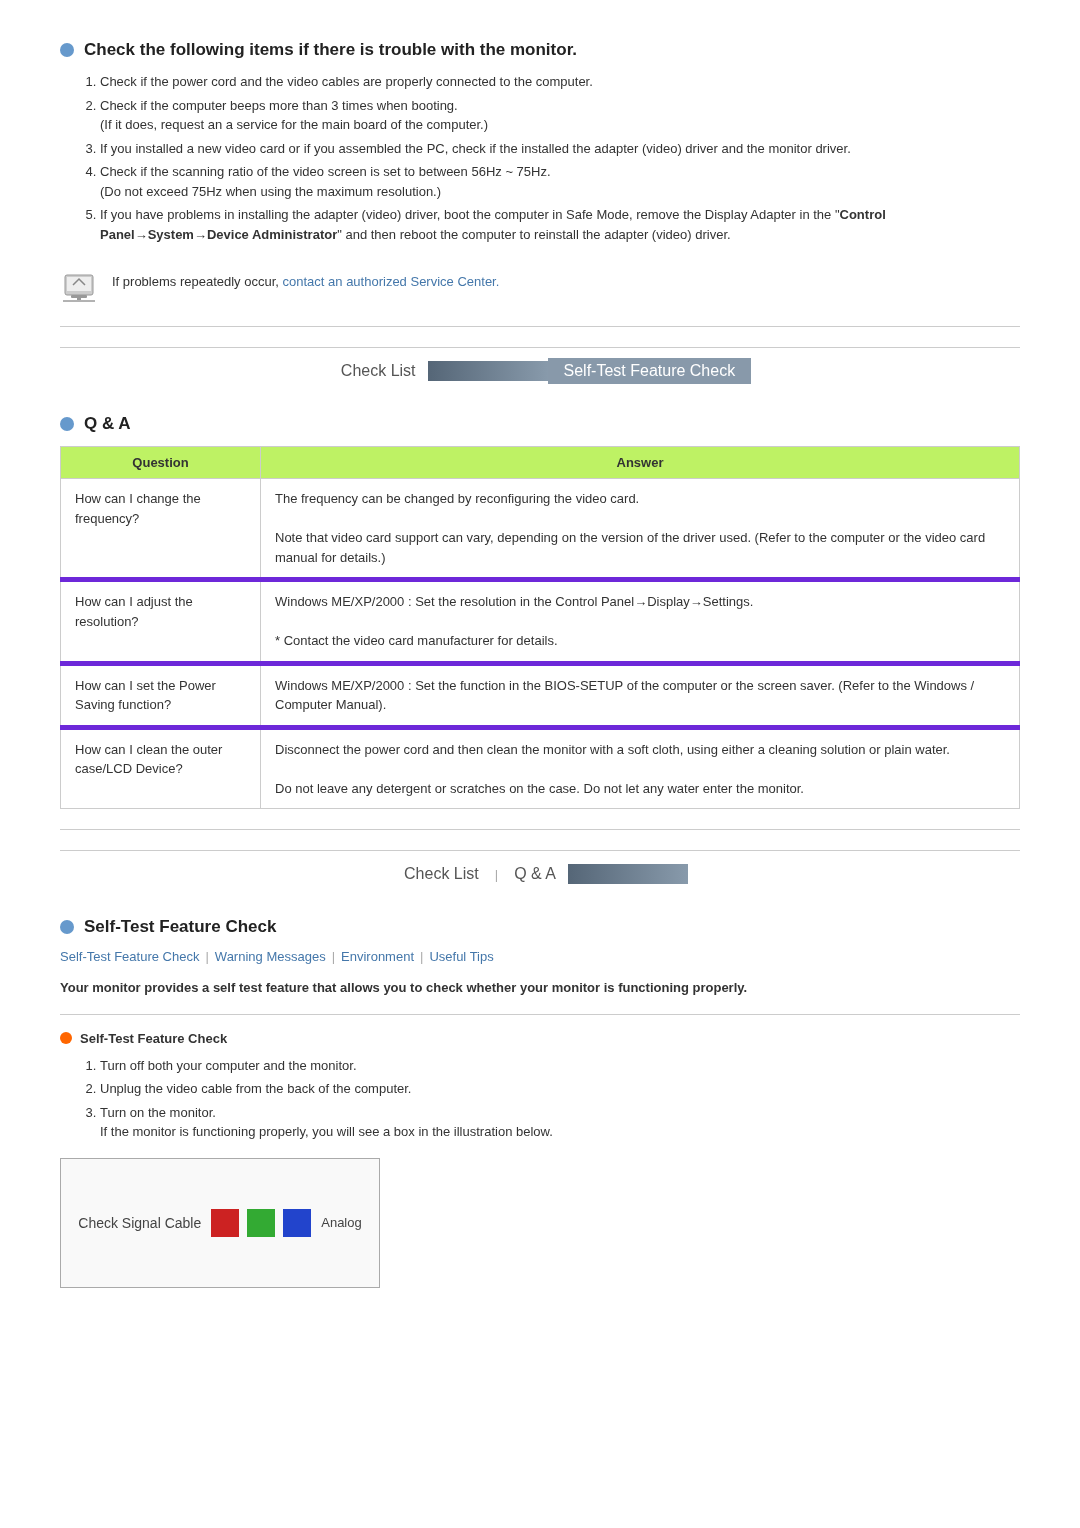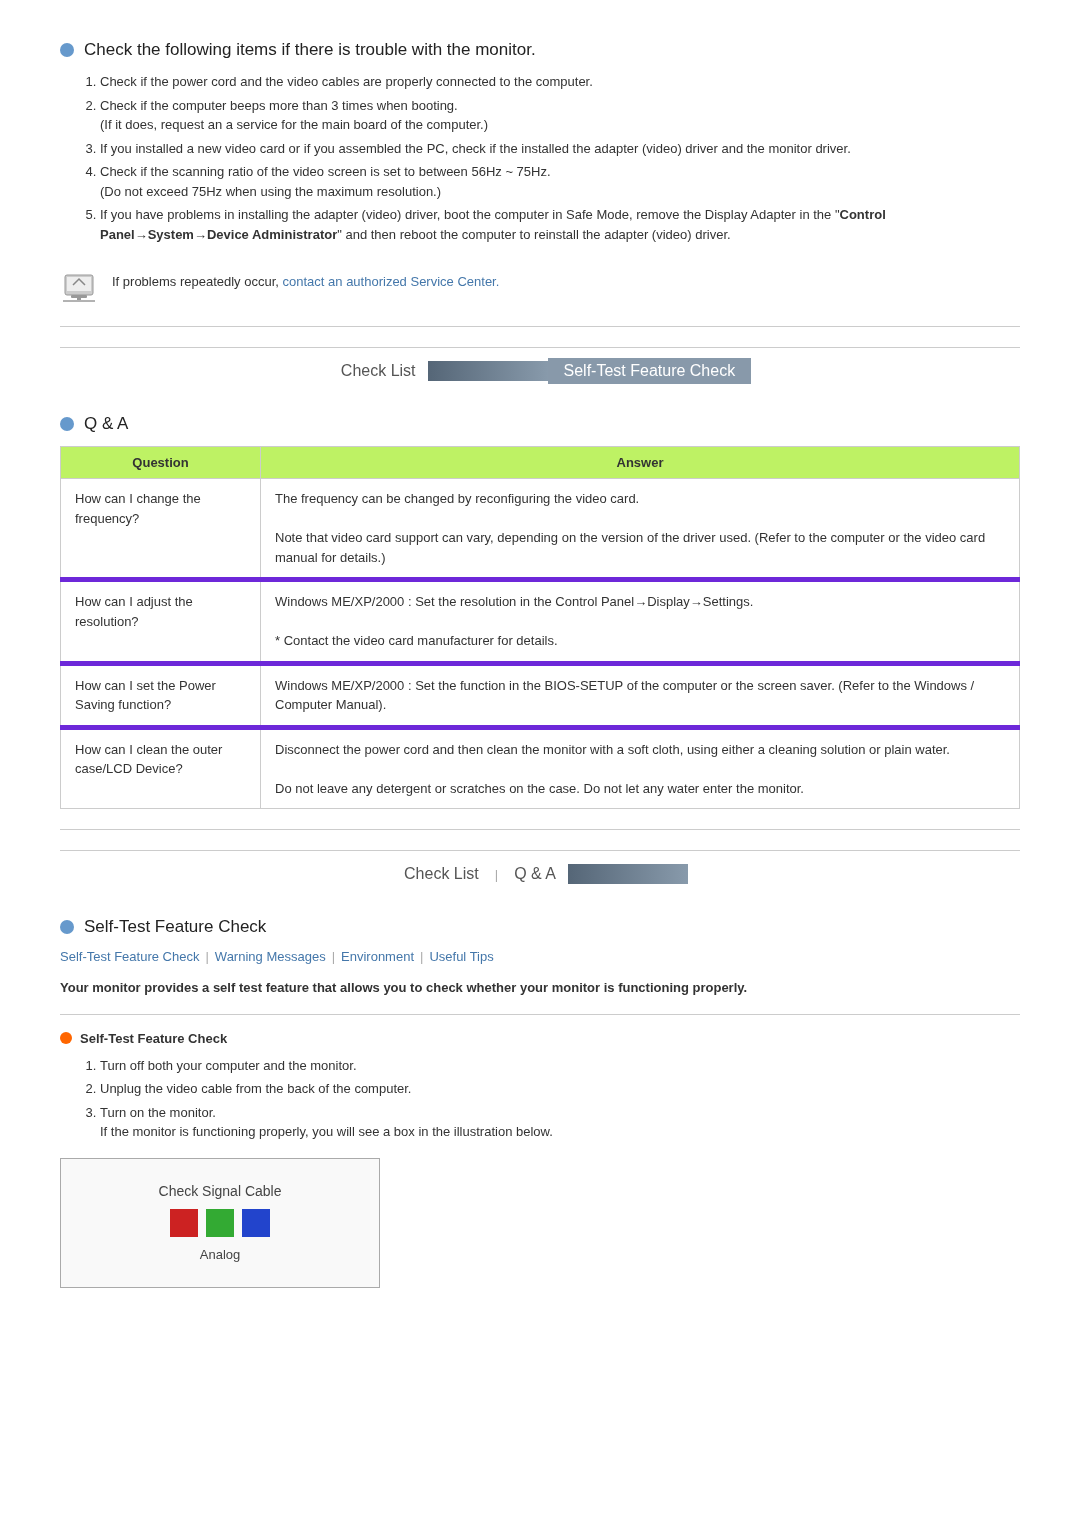--- a/index.html
+++ b/index.html
@@ -28,21 +28,21 @@
       width: 14px;
       height: 14px;
       border-radius: 50%;
       background: #6699cc;
       display: inline-block;
       flex-shrink: 0;
     }
 
     .section-title h2 {
       font-size: 17px;
-      font-weight: normal;
+      font-weight: bold;
       color: #222;
     }
 
     ol {
       margin-left: 40px;
       margin-bottom: 10px;
     }
 
     ol li {
       margin-bottom: 4px;
@@ -201,21 +201,21 @@
       font-weight: bold;
       font-size: 13px;
     }
 
     
     .signal-box {
       border: 1px solid #aaa;
       width: 320px;
       min-height: 130px;
       display: flex;
-      flex-direction: column;
+      flex-direction: row;
       align-items: center;
       justify-content: center;
       gap: 10px;
       margin: 16px 0;
       padding: 16px;
       background: #f9f9f9;
     }
 
     .signal-box-title {
       font-size: 14px;

